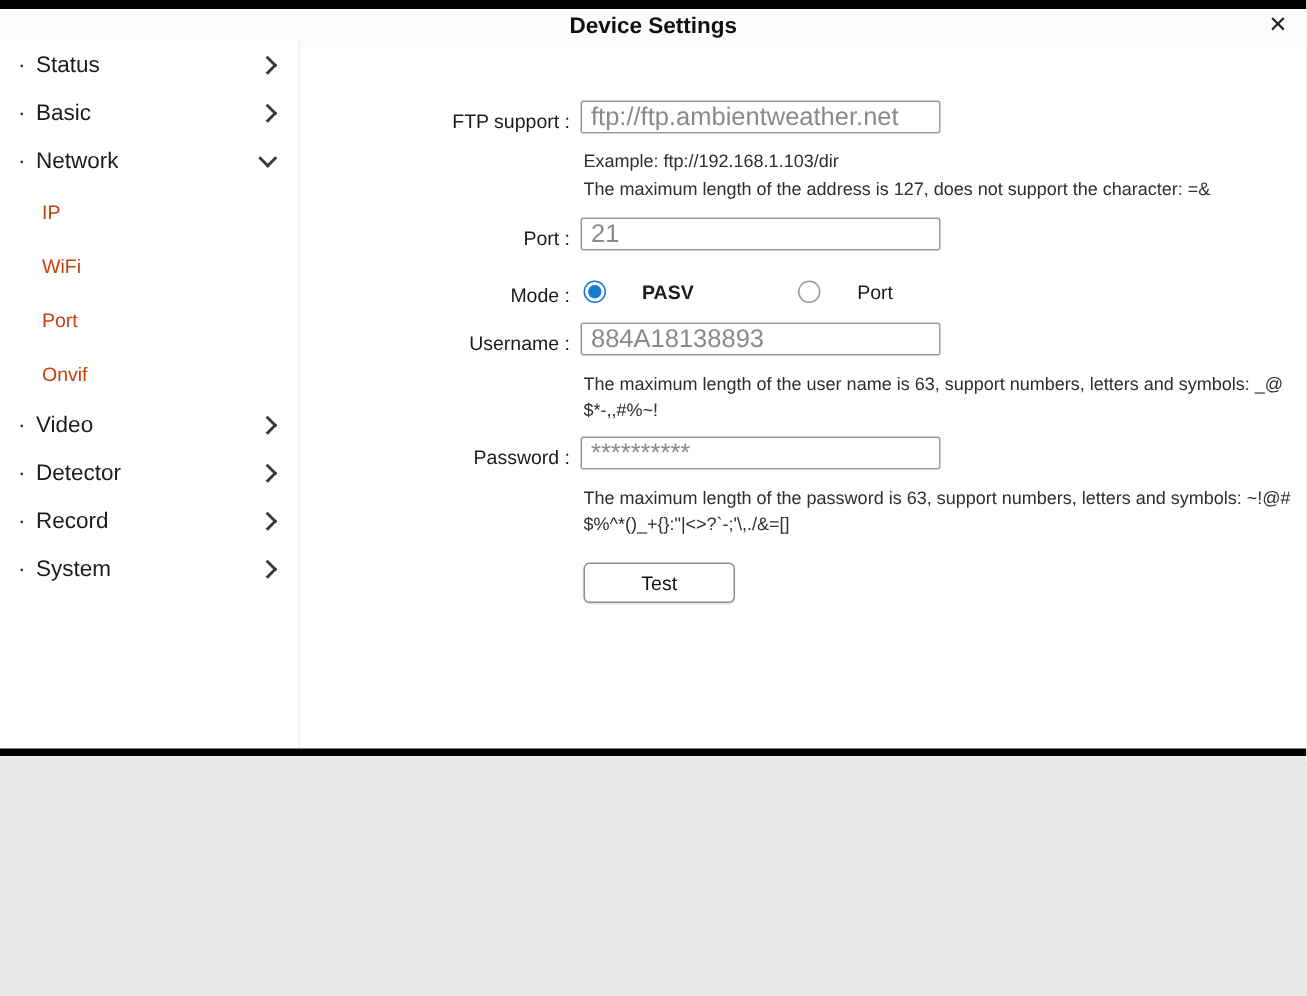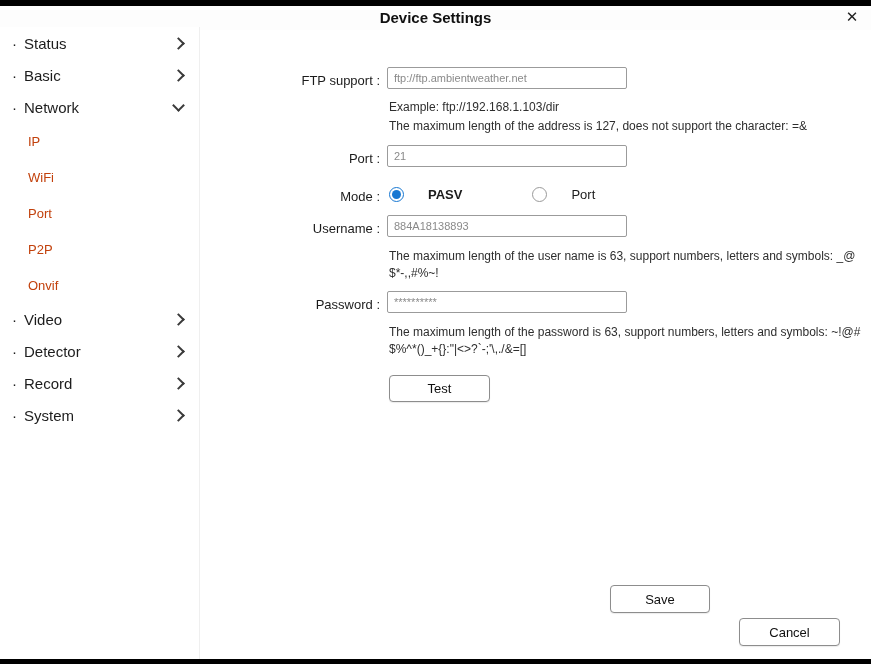--- a/index.html
+++ b/index.html
@@ -1,17 +1,17 @@
 <!DOCTYPE html>
 <html><head>
 <meta charset="utf-8">
 <style>
   html,body{margin:0;padding:0;background:#e9e9e9;}
   .screen{
-    position:relative;width:871px;height:664px;background:#ffffff;
+    position:relative;width:871px;height:504px;background:#ffffff;
     font-family:"Liberation Sans", sans-serif;overflow:hidden;
   }
   .top-bar{position:absolute;top:0;left:0;width:100%;height:6px;background:#000;}
   .bottom-bar{position:absolute;bottom:0;left:0;width:100%;height:5px;background:#000;}
 
   .titlebar{position:absolute;top:6px;left:0;width:100%;height:24px;background:#fdfdfd;}
   .title{text-align:center;font-weight:bold;font-size:15px;color:#101010;line-height:24px;}
   .close{
     position:absolute;top:6px;right:8px;width:22px;height:22px;
     font-size:15px;color:#222;text-align:center;line-height:22px;cursor:pointer;
@@ -30,21 +30,21 @@
   .sub-item{
     height:36px;display:flex;align-items:center;padding-left:28px;
     font-size:13px;color:#c2410c;cursor:pointer;
   }
   .sub-item.active{background:#c8def6;color:#3a7ab8;}
 
   
   .form-label{position:absolute;width:150px;text-align:right;font-size:13px;color:#1b1b1b;}
   .txt{
     position:absolute;width:226px;height:20px;border:1px solid #9b9b9b;border-radius:2px;
-    font-size:11px;color:#8a8a8a;padding:0 6px;font-family:"Liberation Sans",sans-serif;background:#fff;
+    font-size:17px;color:#8a8a8a;padding:0 6px;font-family:"Liberation Sans",sans-serif;background:#fff;
   }
   .hint{position:absolute;font-size:12px;color:#2e2e2e;line-height:1.45;}
   .radio-row{position:absolute;display:flex;align-items:center;gap:24px;}
   .radio{width:13px;height:13px;border-radius:50%;border:1px solid #9a9a9a;background:#fff;display:inline-block;position:relative;cursor:pointer;}
   .radio.selected{border:1px solid #1878d2;}
   .radio.selected::after{content:"";position:absolute;left:2px;top:2px;right:2px;bottom:2px;border-radius:50%;background:#1878d2;}
   .radio-label{font-size:13px;color:#1b1b1b;}
   .radio-label.bold{font-weight:bold;}
   .gap{width:22px;}
   .btn{
@@ -83,23 +83,20 @@
     </div>
 
     <div class="sub-item">
       <span>IP</span>
     </div>
     <div class="sub-item">
       <span>WiFi</span>
     </div>
     <div class="sub-item">
       <span>Port</span>
-    </div>
-    <div class="sub-item">
-      <span>P2P</span>
     </div>
     <div class="sub-item">
       <span>Onvif</span>
     </div>
 
     <div class="side-item">
       <span class="bullet">·</span>
       <span>Video</span>
       <span class="chev right"></span>
     </div>

